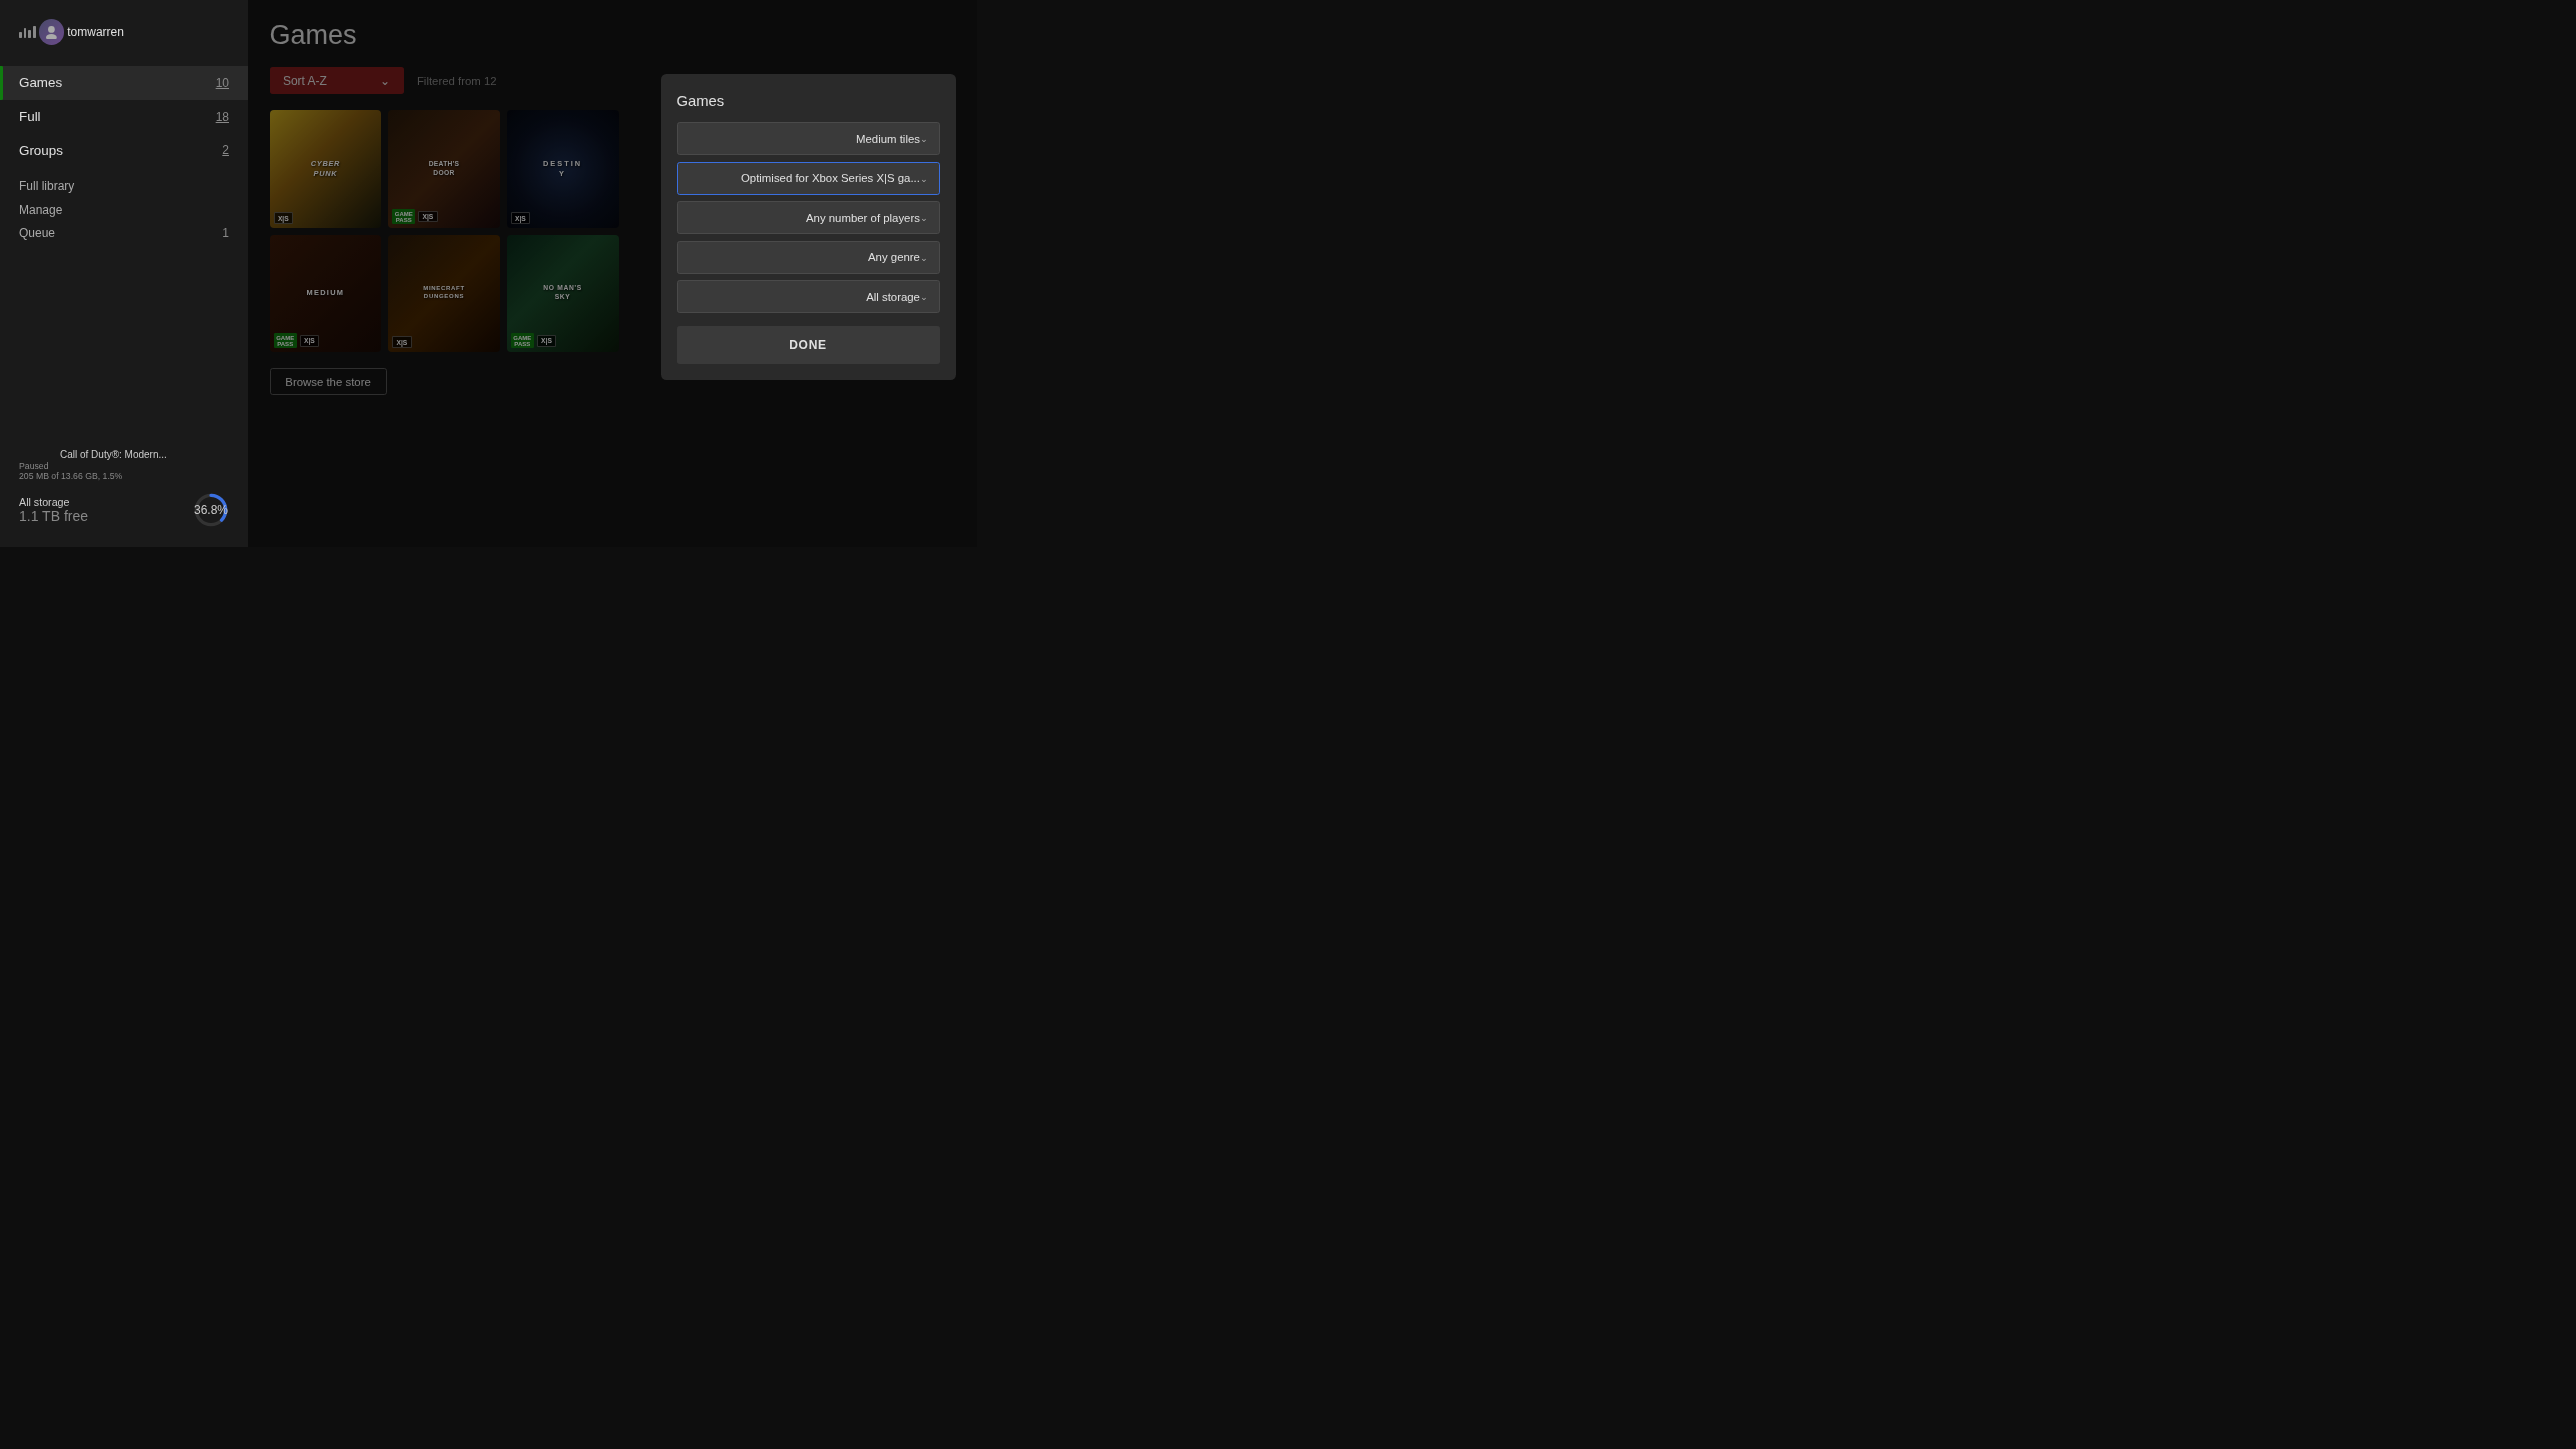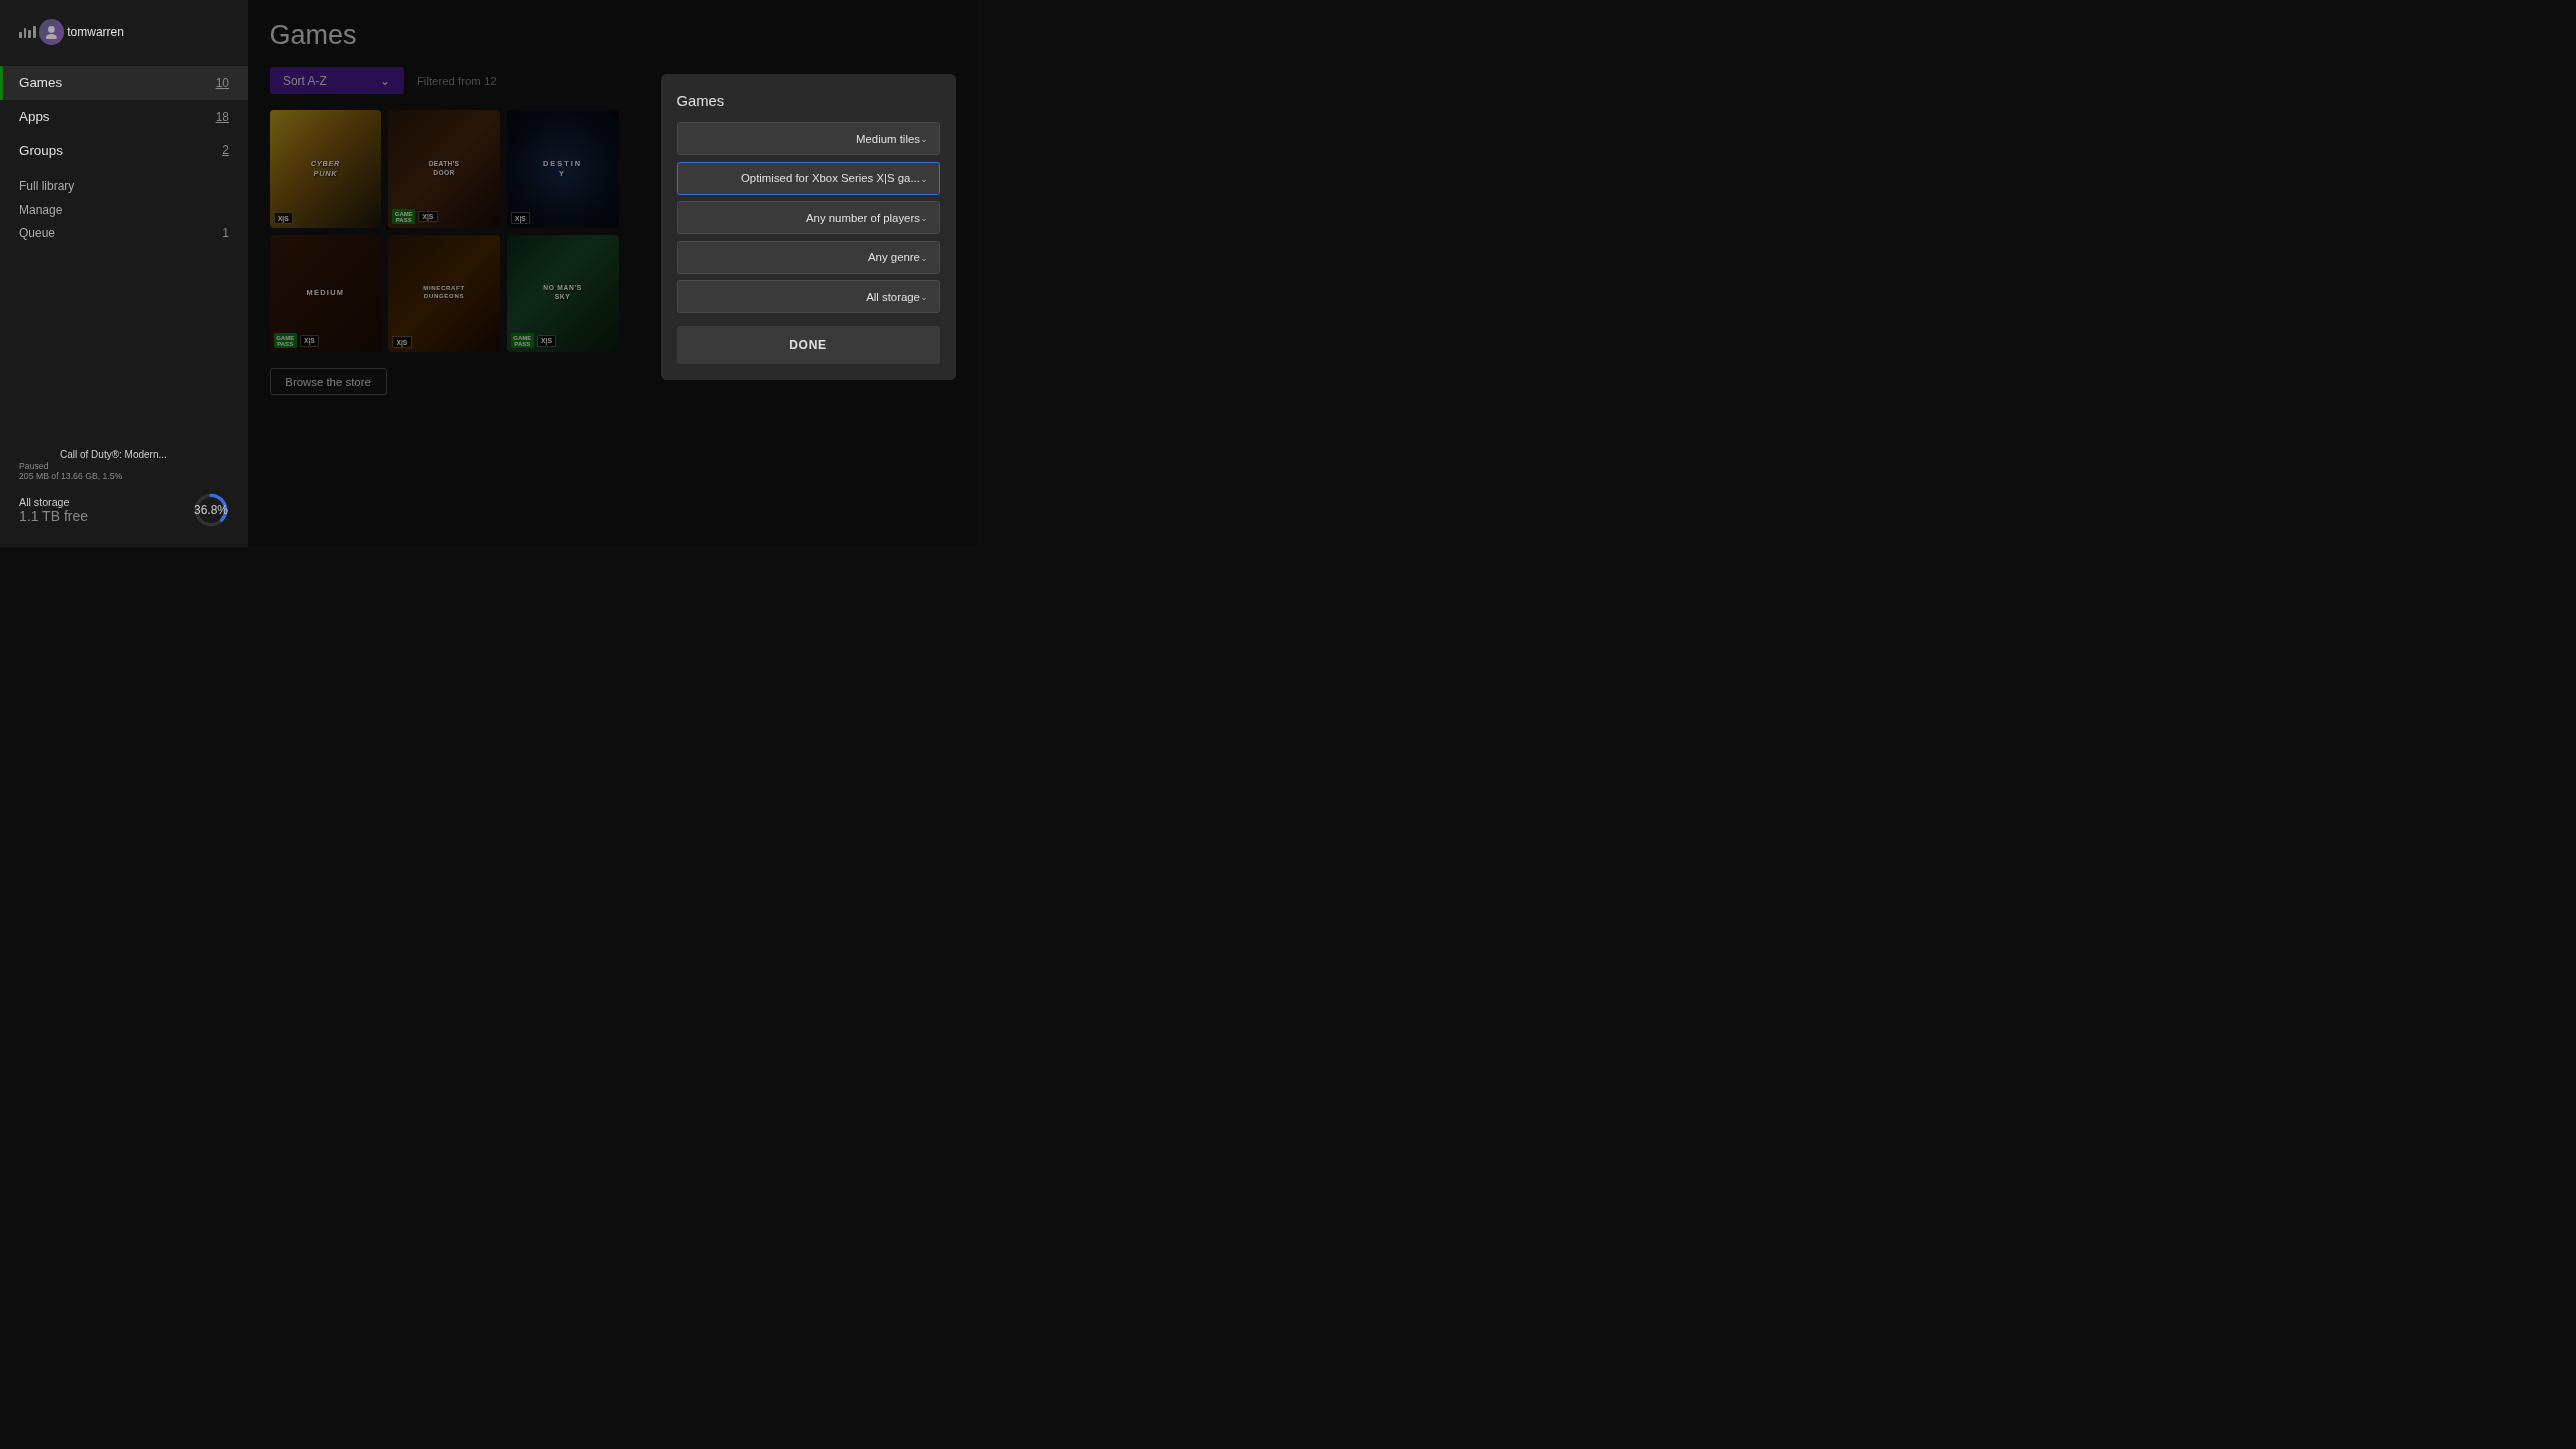--- a/index.html
+++ b/index.html
@@ -217,21 +217,21 @@
       display: flex;
       align-items: center;
       gap: 13.4px;
       margin-bottom: 16px;
     }
 
     .sort-dropdown {
       display: flex;
       align-items: center;
       gap: 6.7px;
-      background: #4c1d95;
+      background: #7f1d1d;
       border: none;
       color: #e0e0e0;
       padding: 6.7px 13.4px;
       border-radius: 2.7px;
       font-size: 12px;
       cursor: pointer;
       min-width: 134px;
       justify-content: space-between;
     }
 
@@ -485,21 +485,21 @@
     <span class="username">tomwarren</span>
   </div>
 
   <nav class="sidebar-nav">
     <div class="nav-item active">
       <div class="nav-item-active-bar"></div>
       <span class="nav-item-label">Games</span>
       <span class="nav-item-count">10</span>
     </div>
     <div class="nav-item">
-      <span class="nav-item-label">Apps</span>
+      <span class="nav-item-label">Full</span>
       <span class="nav-item-count">18</span>
     </div>
     <div class="nav-item">
       <span class="nav-item-label">Groups</span>
       <span class="nav-item-count">2</span>
     </div>
 
     <div class="sidebar-section">
       <span class="sidebar-section-label">Full library</span>
     </div>

